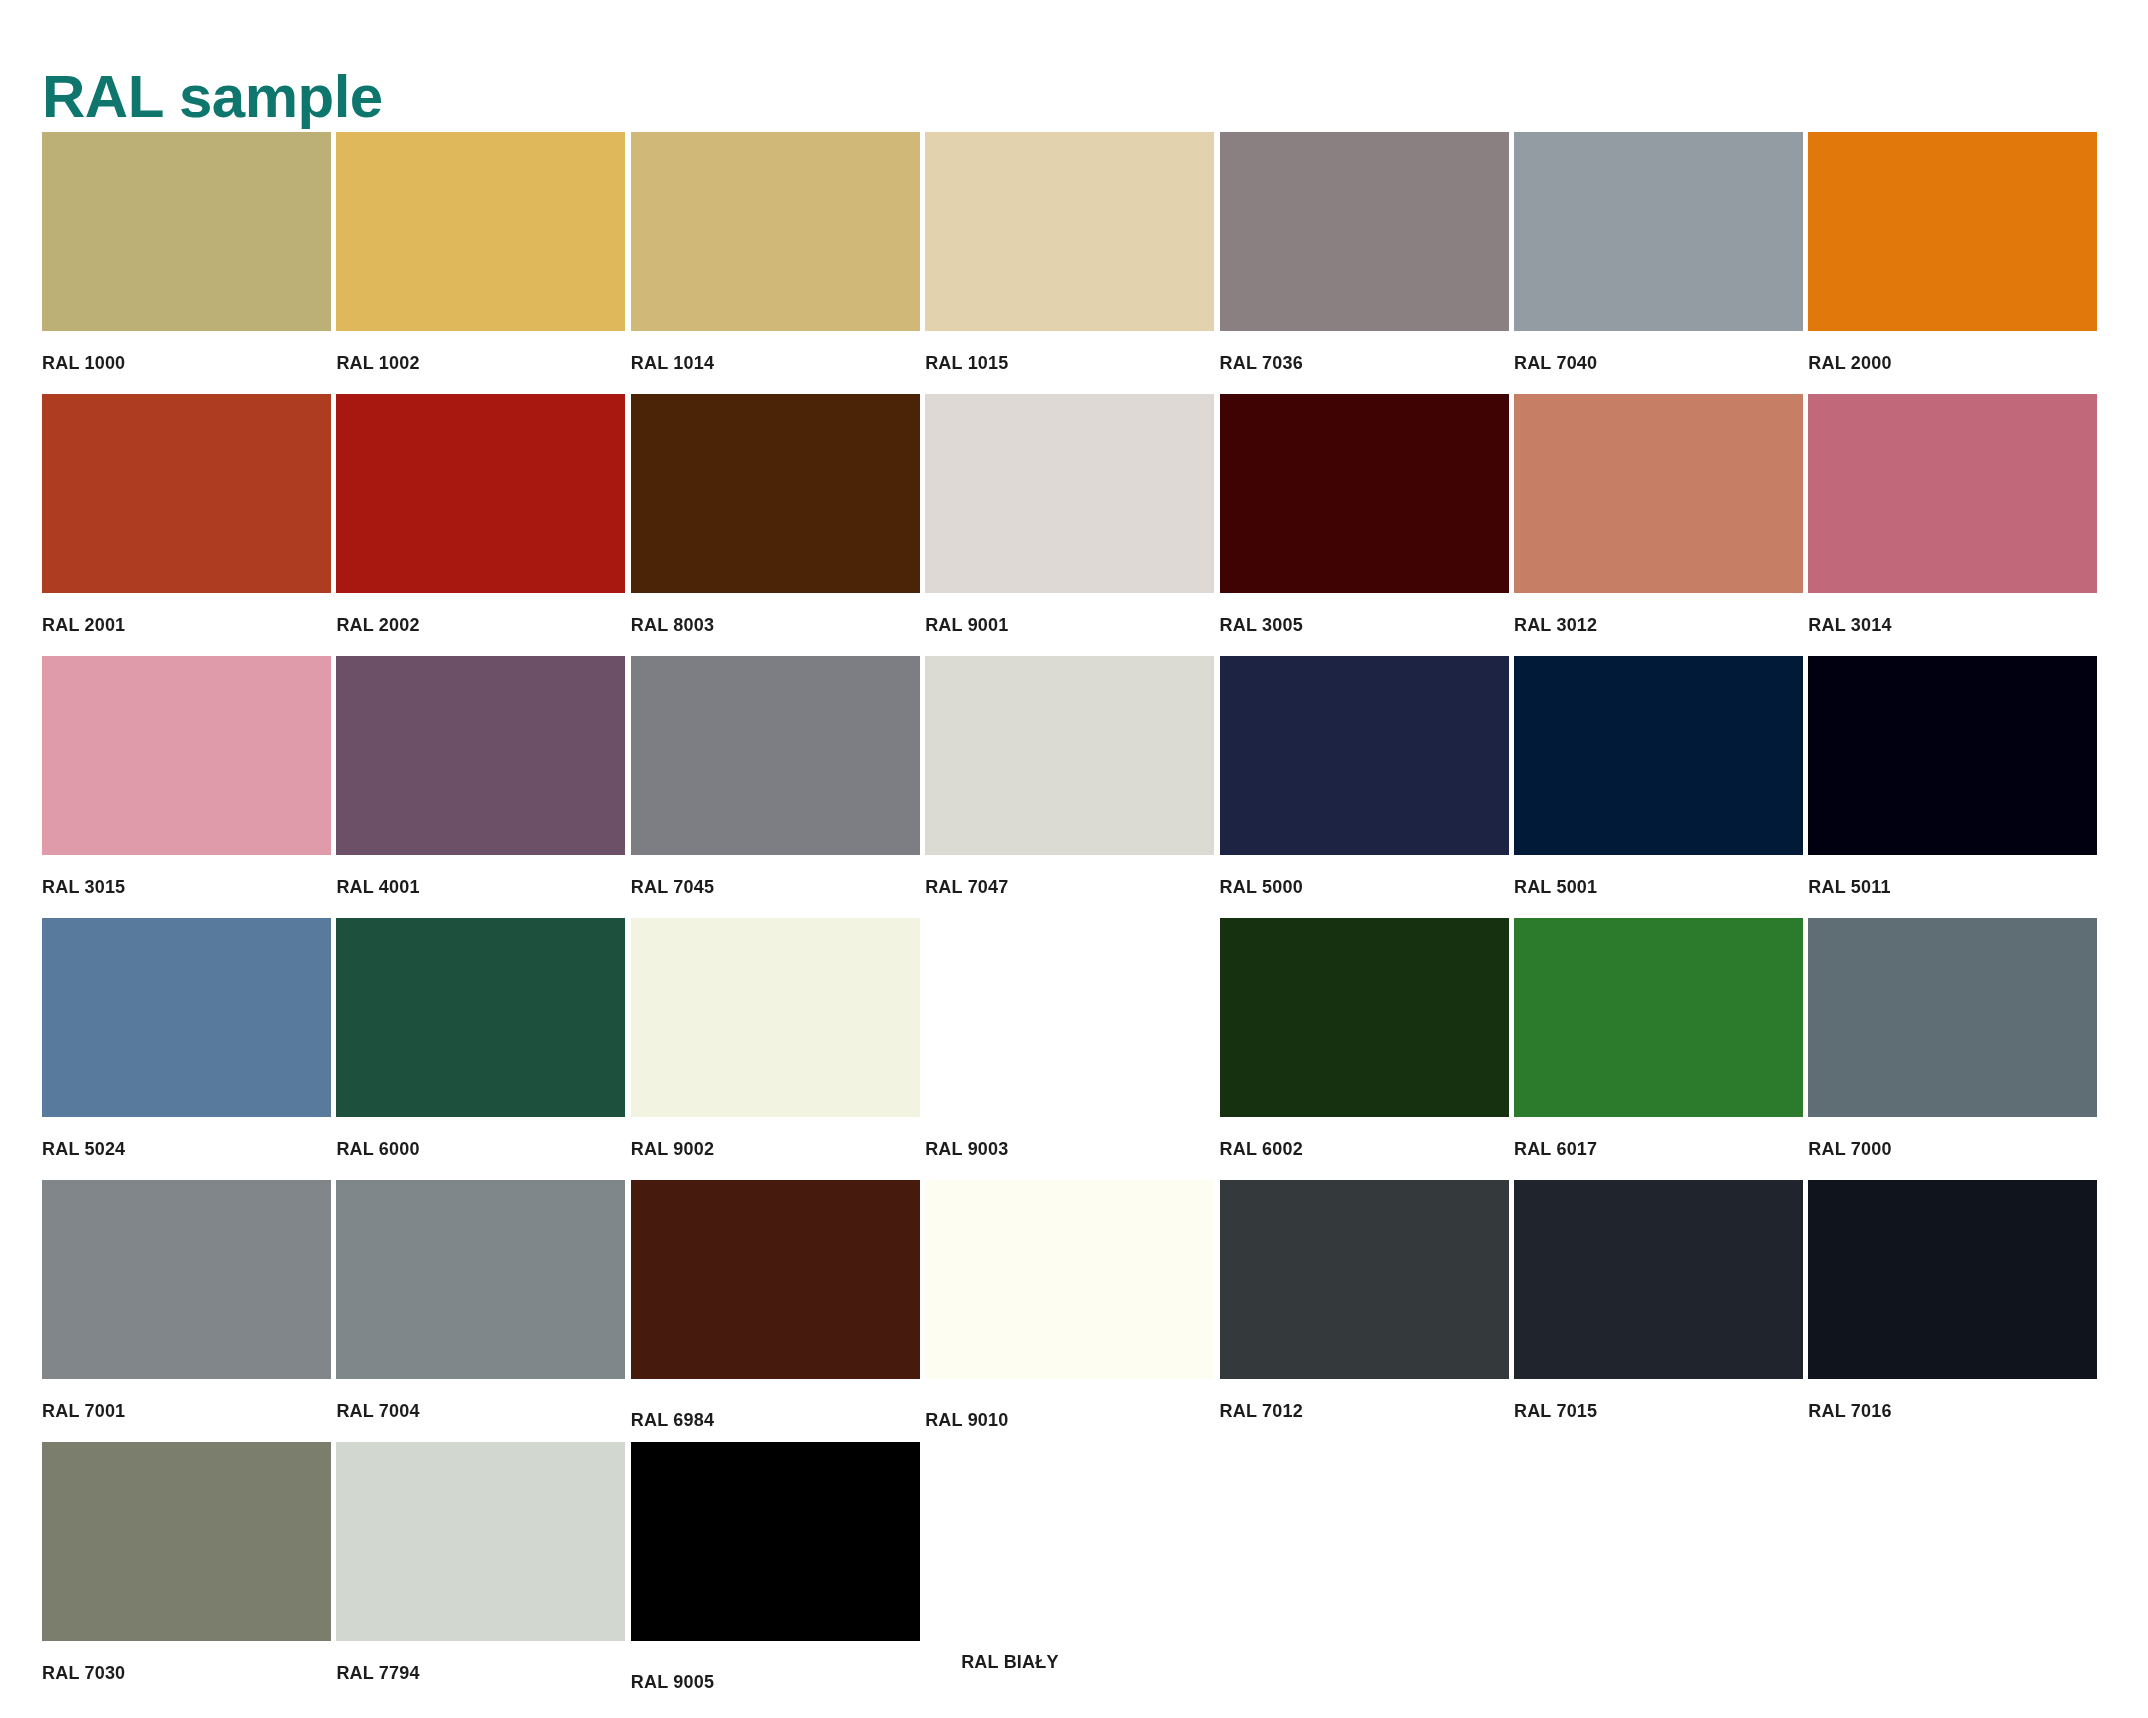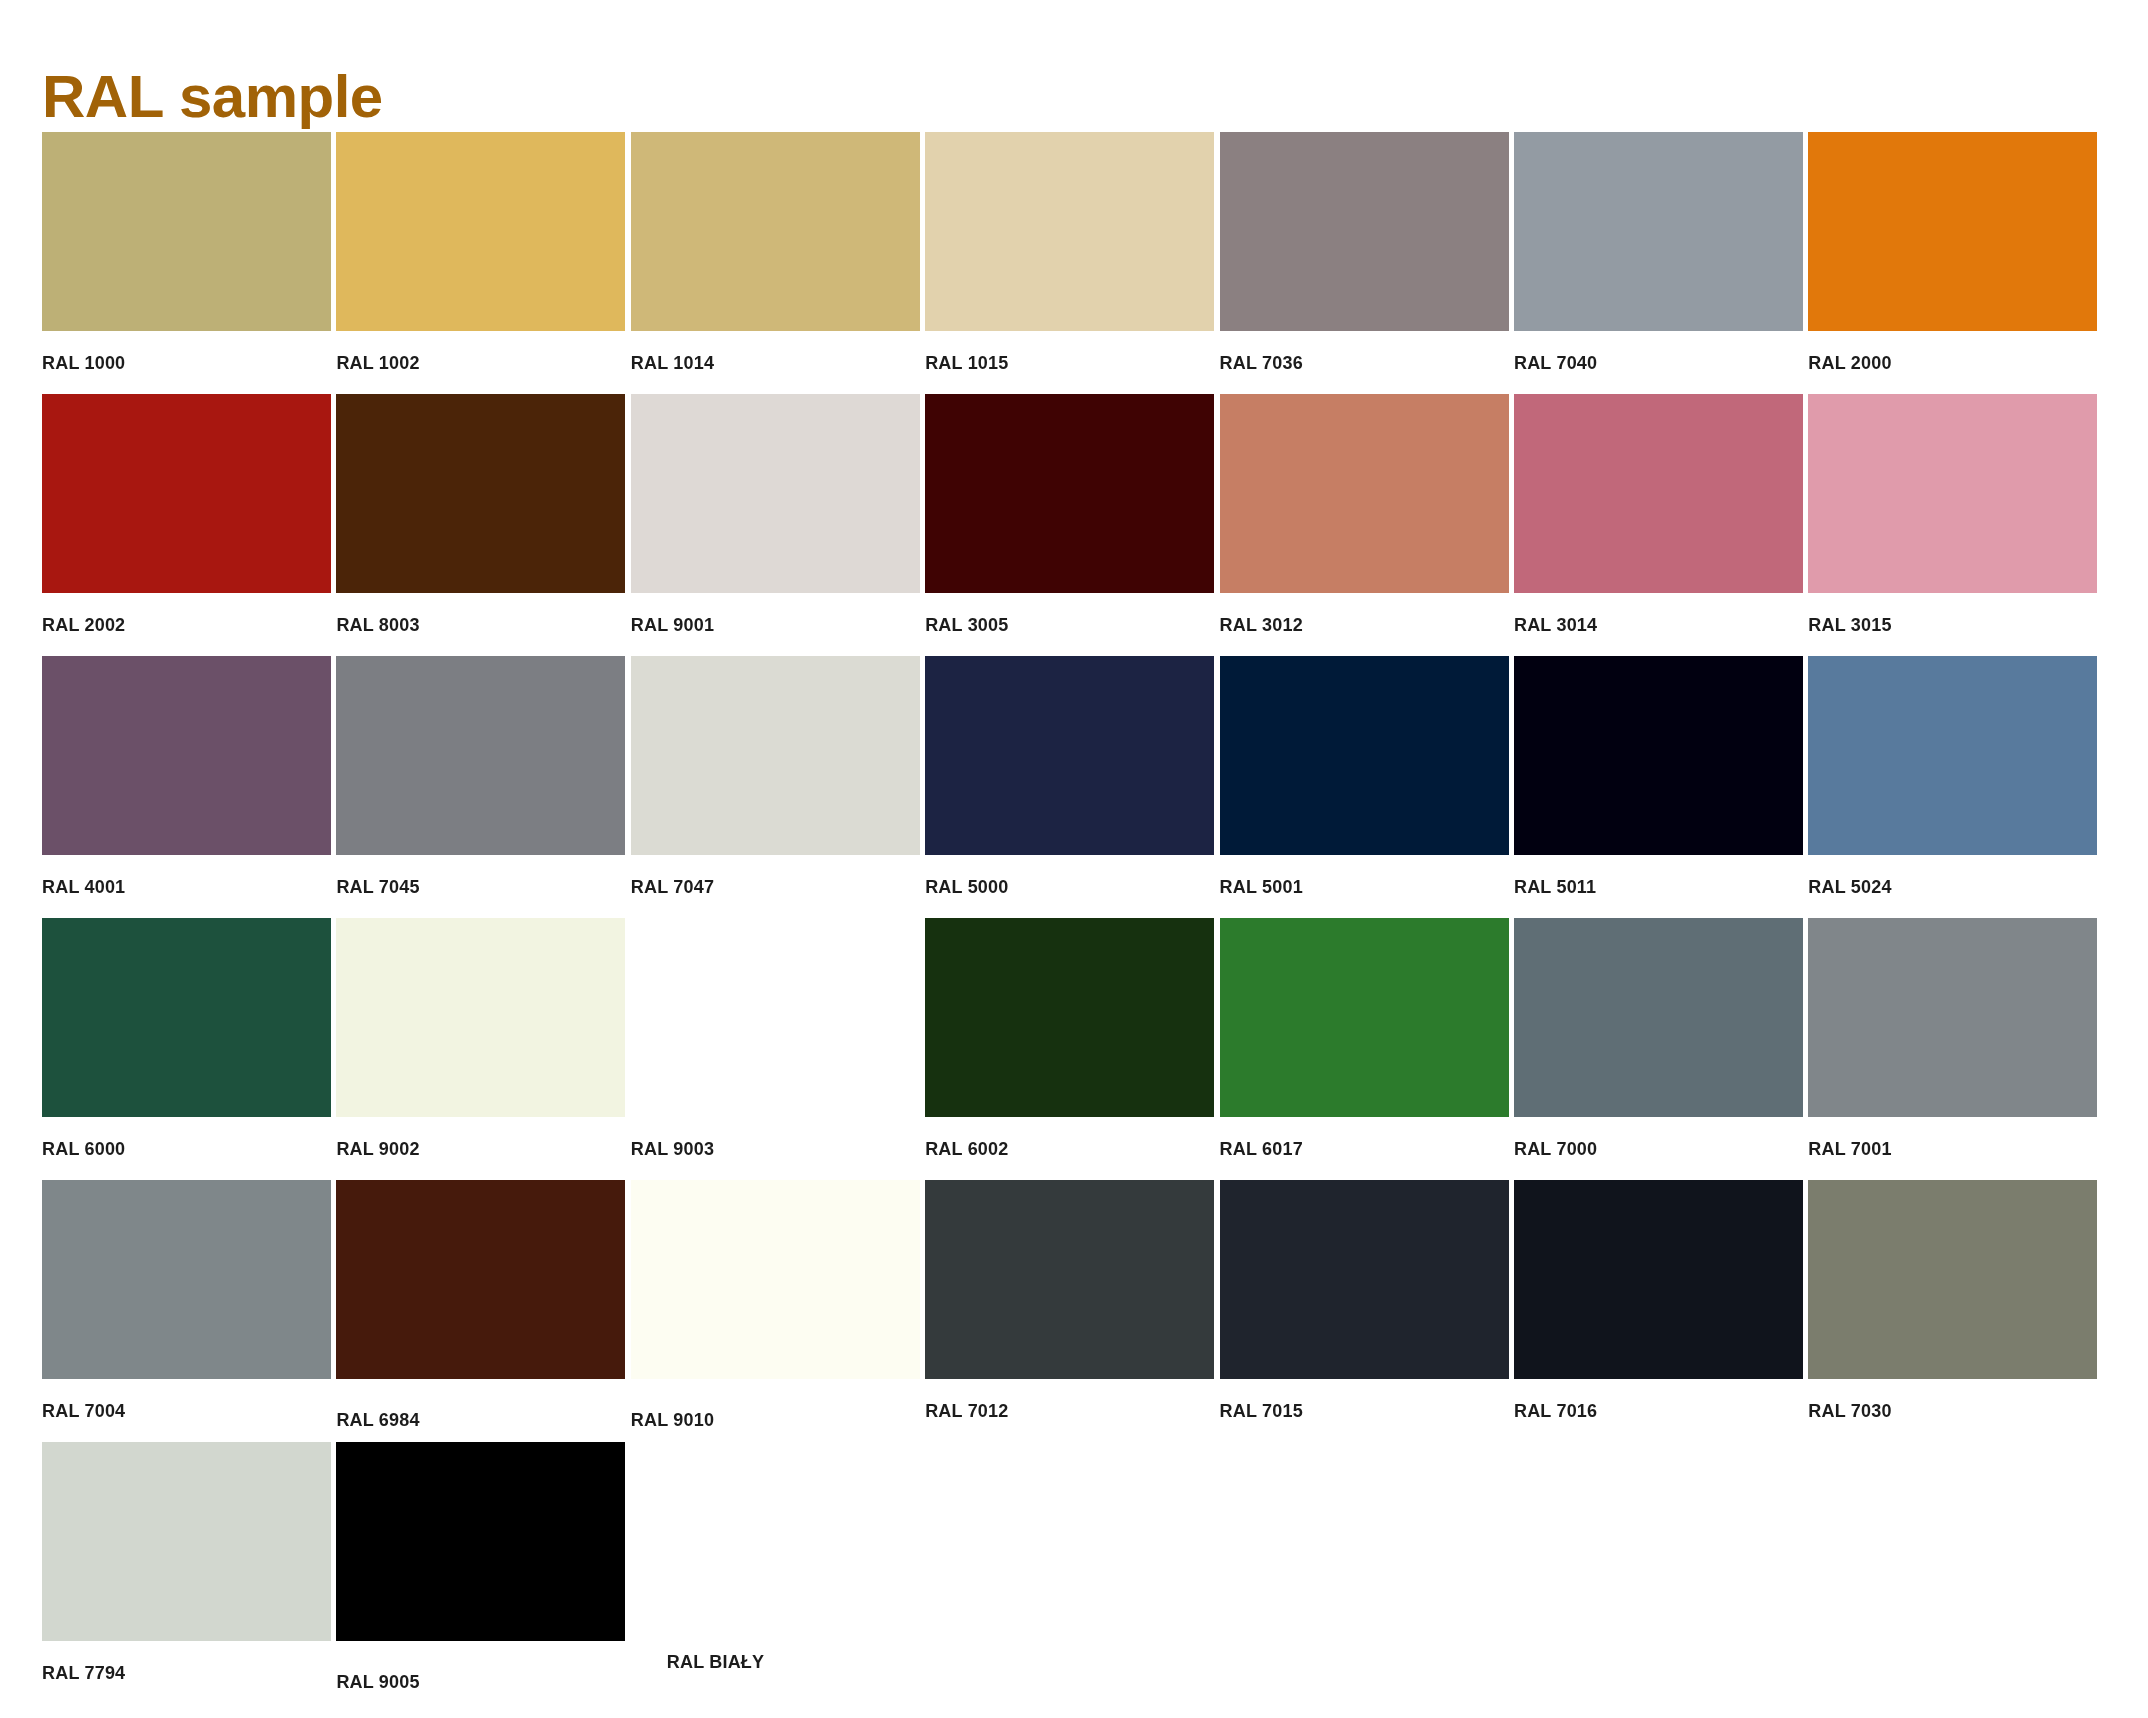--- a/index.html
+++ b/index.html
@@ -22,21 +22,21 @@
     box-sizing: border-box;
     padding: 0;
   }
   .page-title {
     position: absolute;
     left: 42px;
     top: 25px;
     font-size: 60px;
     font-weight: 700;
     letter-spacing: -0.5px;
-    color: #a16207;
+    color: #0f766e;
     line-height: 1.05;
     white-space: nowrap;
   }
   .grid {
     position: absolute;
     left: 42px;
     top: 132px;
     width: 2067px;
     display: grid;
     grid-template-columns: repeat(7, 289px);
@@ -98,20 +98,24 @@
       </div>
       <div class="swatch-cell">
         <div class="swatch" style="background-color: rgb(147, 155, 163);"></div>
         <div class="swatch-label">RAL 7040</div>
       </div>
       <div class="swatch-cell">
         <div class="swatch" style="background-color: rgb(225, 120, 11);"></div>
         <div class="swatch-label">RAL 2000</div>
       </div>
       <div class="swatch-cell">
+        <div class="swatch" style="background-color: rgb(173, 60, 33);"></div>
+        <div class="swatch-label">RAL 2001</div>
+      </div>
+      <div class="swatch-cell">
         <div class="swatch" style="background-color: rgb(168, 23, 16);"></div>
         <div class="swatch-label">RAL 2002</div>
       </div>
       <div class="swatch-cell">
         <div class="swatch" style="background-color: rgb(75, 36, 8);"></div>
         <div class="swatch-label">RAL 8003</div>
       </div>
       <div class="swatch-cell">
         <div class="swatch" style="background-color: rgb(222, 217, 213);"></div>
         <div class="swatch-label">RAL 9001</div>

